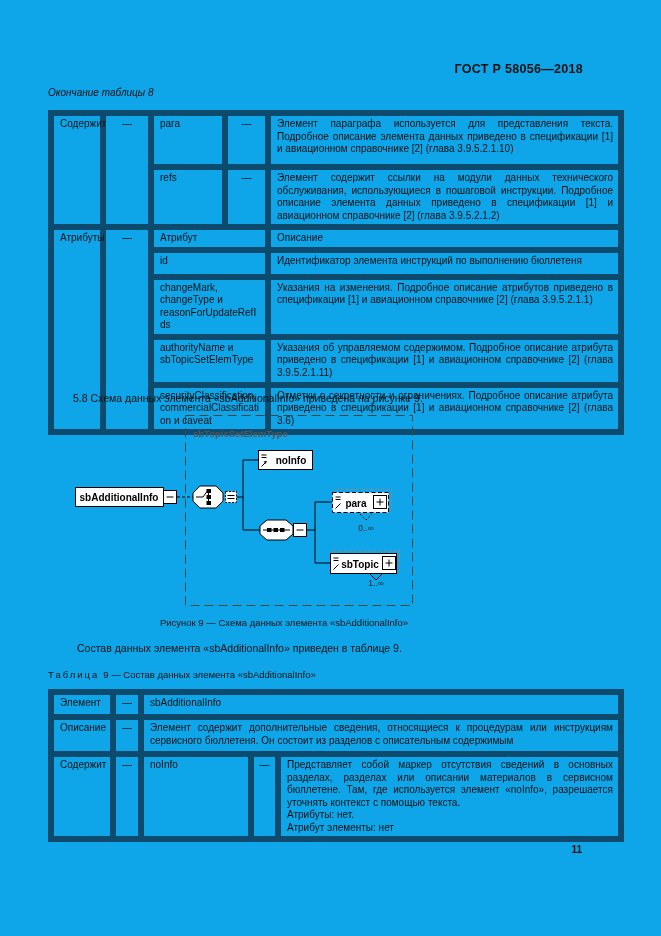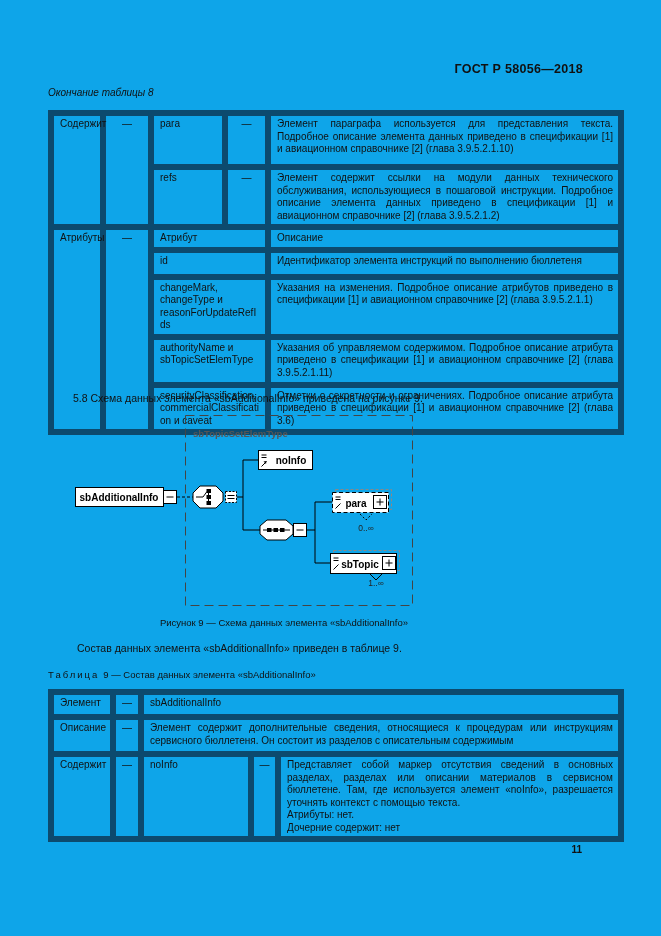--- a/index.html
+++ b/index.html
@@ -191,21 +191,21 @@
         <td colspan="3" class="desc">Элемент содержит дополнительные сведения, относящиеся к процедурам или инструкциям сервисного бюллетеня. Он состоит из разделов с описательным содержимым</td>
       </tr>
       <tr class="h81">
         <td>Содержит</td>
         <td class="dash">—</td>
         <td class="name">noInfo</td>
         <td class="dash">—</td>
         <td class="desc">
           <div>Представляет собой маркер отсутствия сведений в основных разделах, разделах или описании материалов в сервисном бюллетене. Там, где используется элемент «noInfo», разрешается уточнять контекст с помощью текста.</div>
           <div class="desc-line">Атрибуты: нет.</div>
-          <div class="desc-line">Дочерние содержит: нет</div>
+          <div class="desc-line">Атрибут элементы: нет</div>
         </td>
       </tr>
     </tbody>
   </table>
 
   <div class="abs page-num">11</div>
 
 </div>
 
 </body></html>

